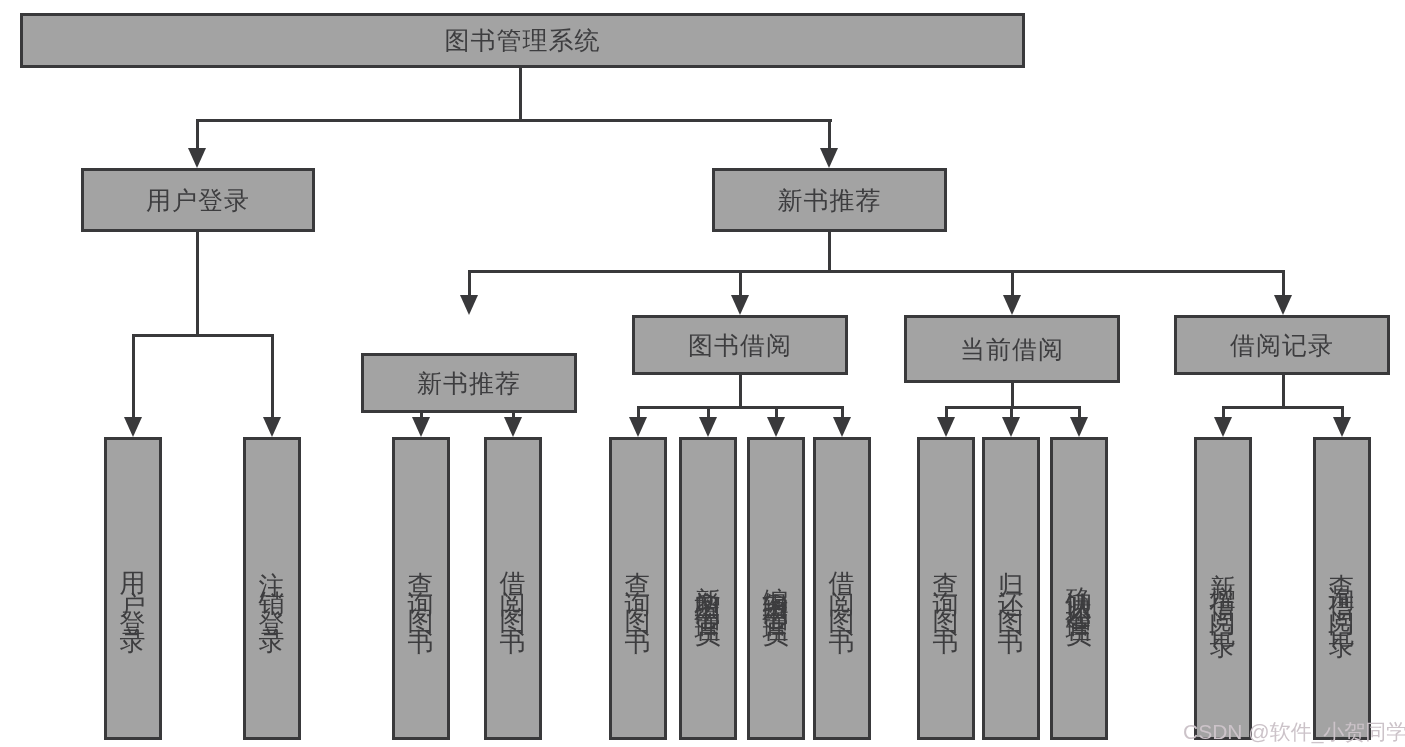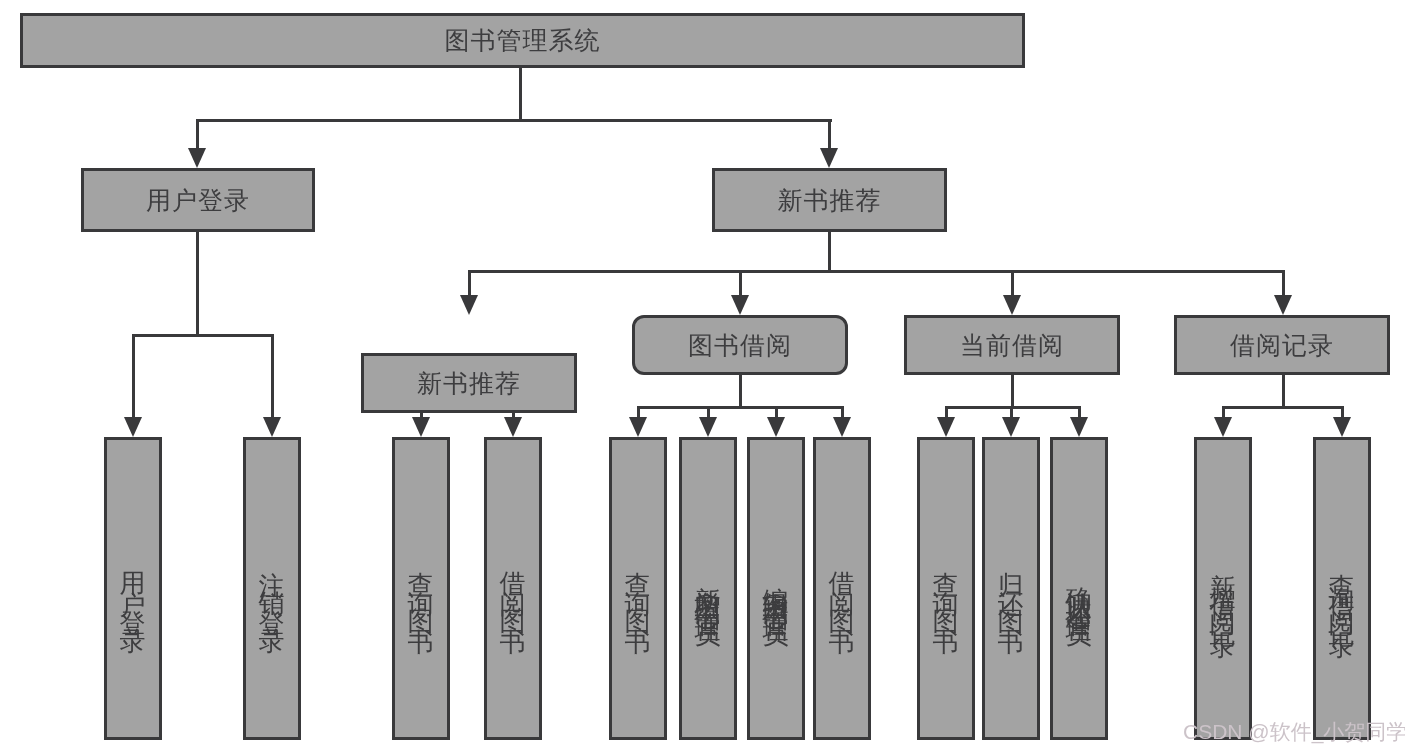--- a/index.html
+++ b/index.html
@@ -23,22 +23,22 @@
     writing-mode:vertical-rl;font-size:26px;line-height:1;white-space:nowrap;
   }
   .ls-s{letter-spacing:19px;}
   .ls-m{letter-spacing:12px;}
   .ls-l{letter-spacing:5px;}
   
   #root {left:20px;  top:13px; width:1005px;height:55px;}
   #l2-0 {left:81px;  top:168px;width:234px; height:64px;}
   #l2-1 {left:712px; top:168px;width:235px; height:64px;}
   #l3-0 {left:361px; top:315px;width:216px; height:60px;margin-top:38px;}
-  #l3-1 {left:632px; top:315px;width:216px; height:60px;border-radius:12px;}
-  #l3-2 {left:904px; top:315px;width:216px; height:60px;}
+  #l3-1 {left:632px; top:315px;width:216px; height:60px;}
+  #l3-2 {left:904px; top:315px;width:216px; height:68px;}
   #l3-3 {left:1174px;top:315px;width:216px; height:60px;}
   #lf-0 {left:104px;} #lf-1 {left:243px;} #lf-2 {left:392px;}
   #lf-3 {left:484px;} #lf-4 {left:609px;} #lf-5 {left:679px;}
   #lf-6 {left:747px;} #lf-7 {left:813px;} #lf-8 {left:917px;}
   #lf-9 {left:982px;} #lf-10{left:1050px;} #lf-11{left:1194px;}
   #lf-12{left:1313px;}
   .cline{position:absolute;background:var(--line);}
   .arrow{
     position:absolute;width:0;height:0;
     border-left:9px solid transparent;border-right:9px solid transparent;

